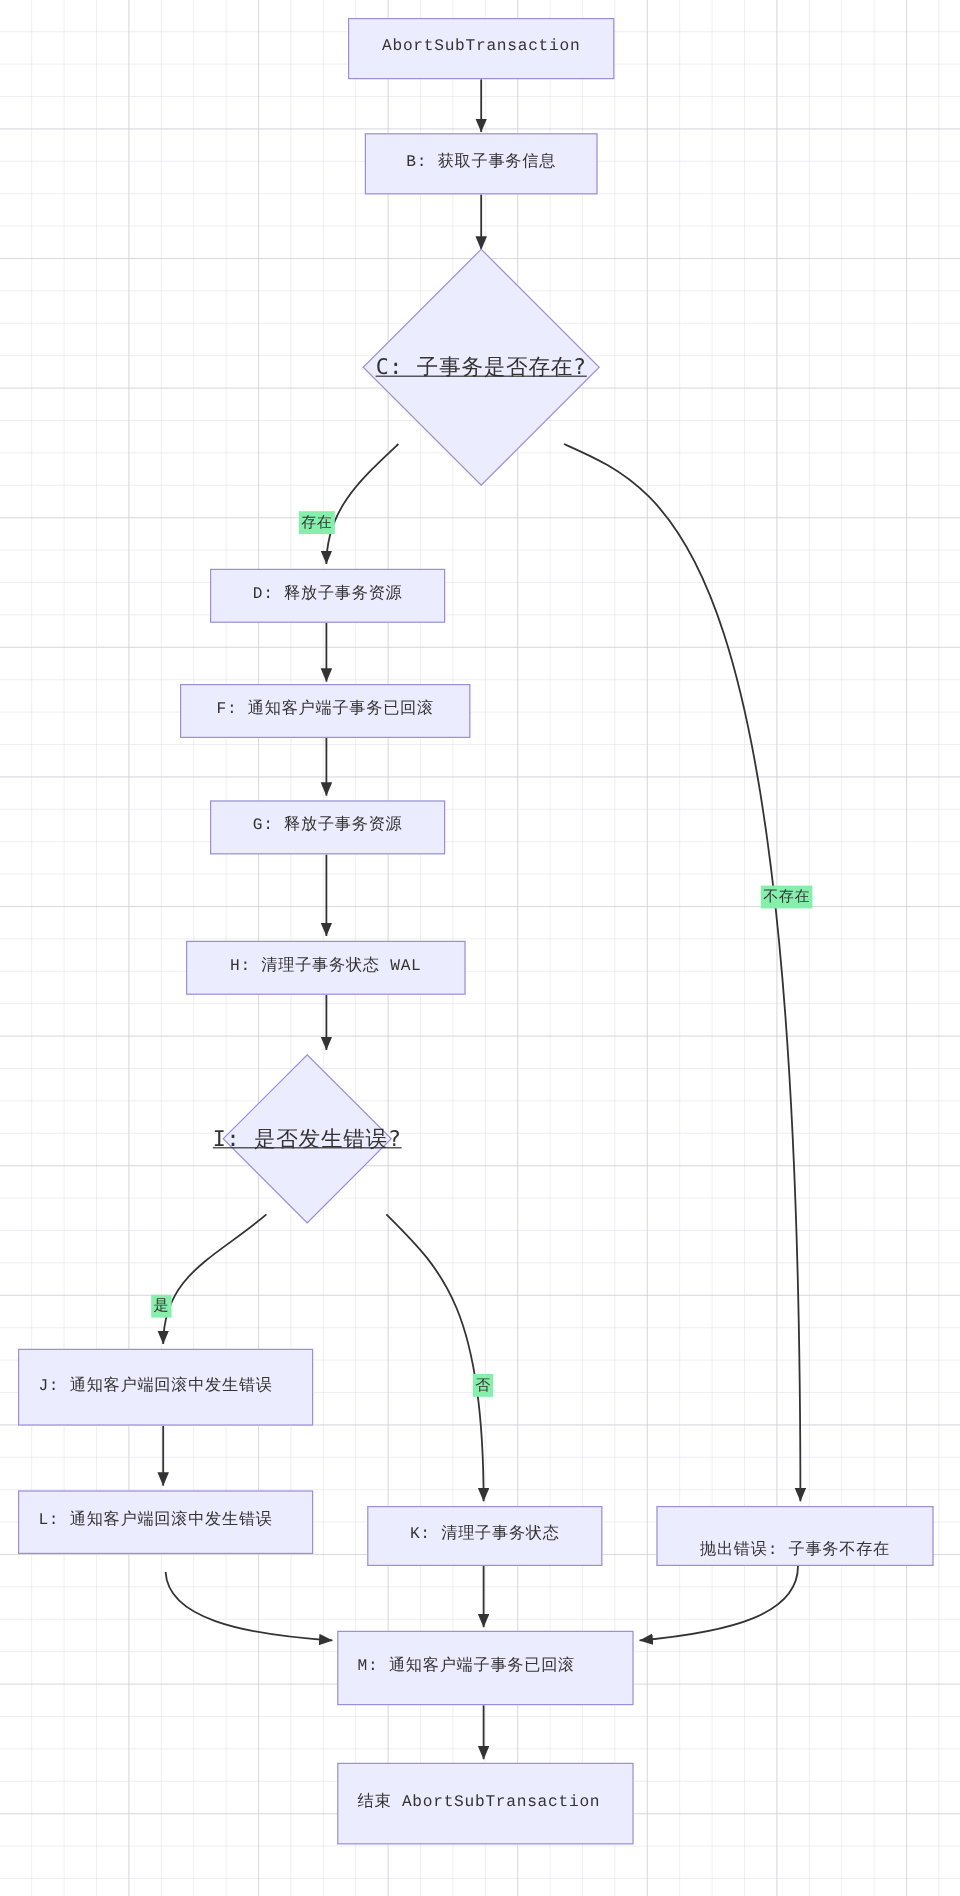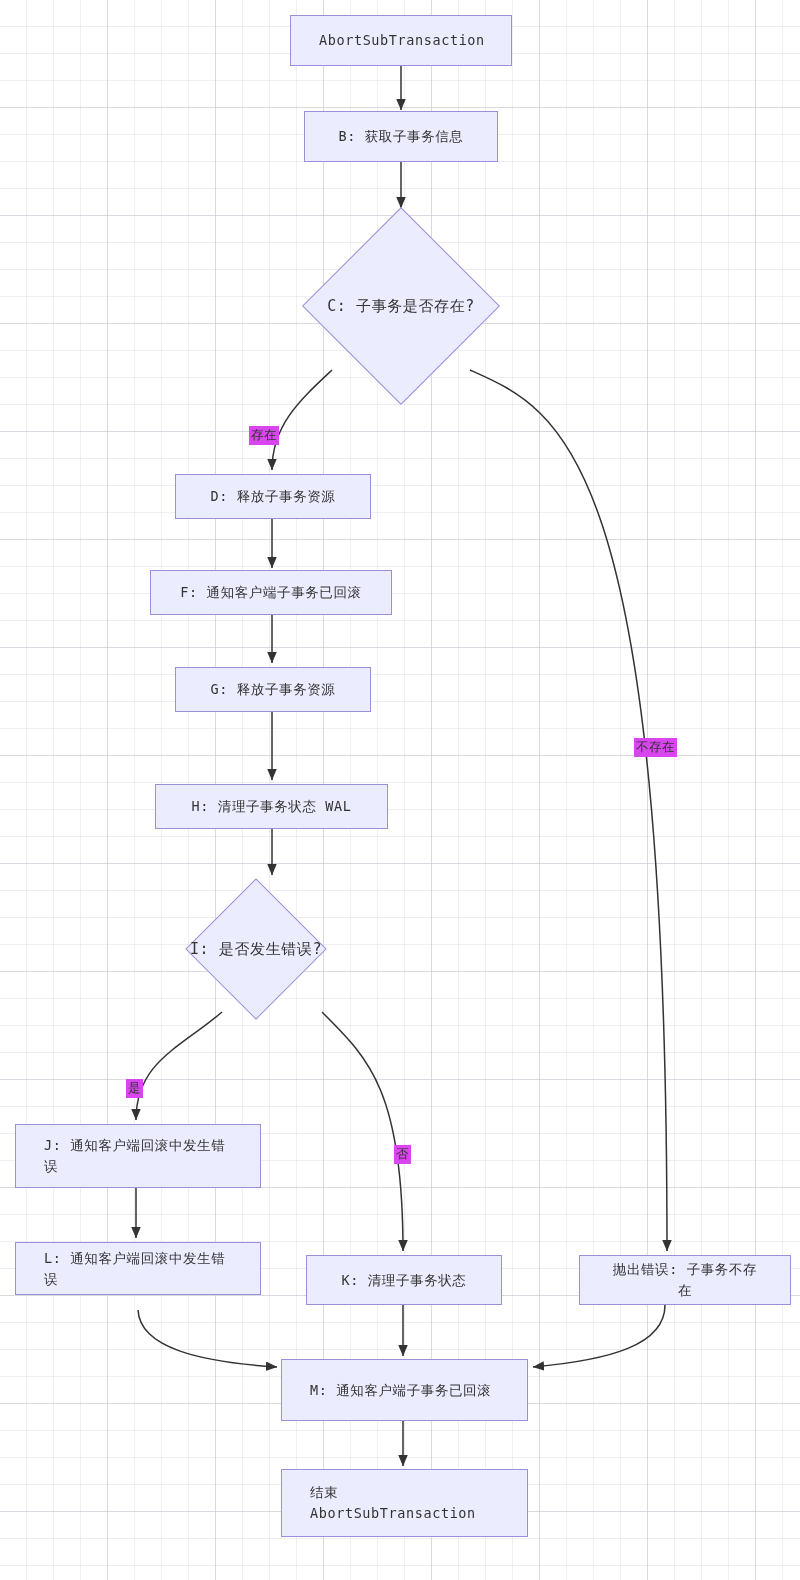--- a/index.html
+++ b/index.html
@@ -27,41 +27,42 @@
     box-sizing:border-box;
     background:#ECECFF;
     border:1px solid #9A8FD8;
     display:flex;
     align-items:center;
     color:#333333;
     font-size:13.5px;
     letter-spacing:.6px;
     line-height:1.55;
   }
-  .node .lbl{padding:0 28px;width:100%;}
+  .node .lbl{padding:0 16px;width:100%;font-family:Liberation Mono, monospace;}
   .node.center .lbl{text-align:center;}
   .diamond{
     position:absolute;
   }
   .diamond .shape{
     position:absolute;left:0;top:0;width:100%;height:100%;
     background:#ECECFF;
     border:1px solid #9A8FD8;
     transform:rotate(45deg);
     box-sizing:border-box;
   }
   .diamond .dlbl{
     position:absolute;left:0;top:0;width:100%;height:100%;
     display:flex;align-items:center;justify-content:center;
-    color:#333333;font-size:15px;letter-spacing:.6px;
+    color:#333333;font-size:18px;letter-spacing:.6px;
     white-space:nowrap;
+    text-decoration:underline;
   }
   .elabel{
     position:absolute;
-    background:#d946ef;
+    background:#86efac;
     color:#333333;
     font-size:12.5px;
     letter-spacing:.5px;
     padding:1px 2px;
     white-space:nowrap;
   }
 </style>
 </head>
 <body>
 
@@ -146,21 +147,21 @@
 </div>
 
 <div class="node" style="left:15px;top:1242px;width:246px;height:53px;">
   <span class="lbl">L: 通知客户端回滚中发生错误</span>
 </div>
 
 <div class="node center" style="left:306px;top:1255px;width:196px;height:50px;">
   <span class="lbl">K: 清理子事务状态</span>
 </div>
 
-<div class="node center" style="left:579px;top:1255px;width:212px;height:50px;">
+<div class="node center" style="left:547px;top:1255px;width:231px;height:50px;align-items:flex-end;">
   <span class="lbl">抛出错误: 子事务不存在</span>
 </div>
 
 <div class="node" style="left:281px;top:1359px;width:247px;height:62px;">
   <span class="lbl">M: 通知客户端子事务已回滚</span>
 </div>
 
 <div class="node" style="left:281px;top:1469px;width:247px;height:68px;">
   <span class="lbl">结束 AbortSubTransaction</span>
 </div>

